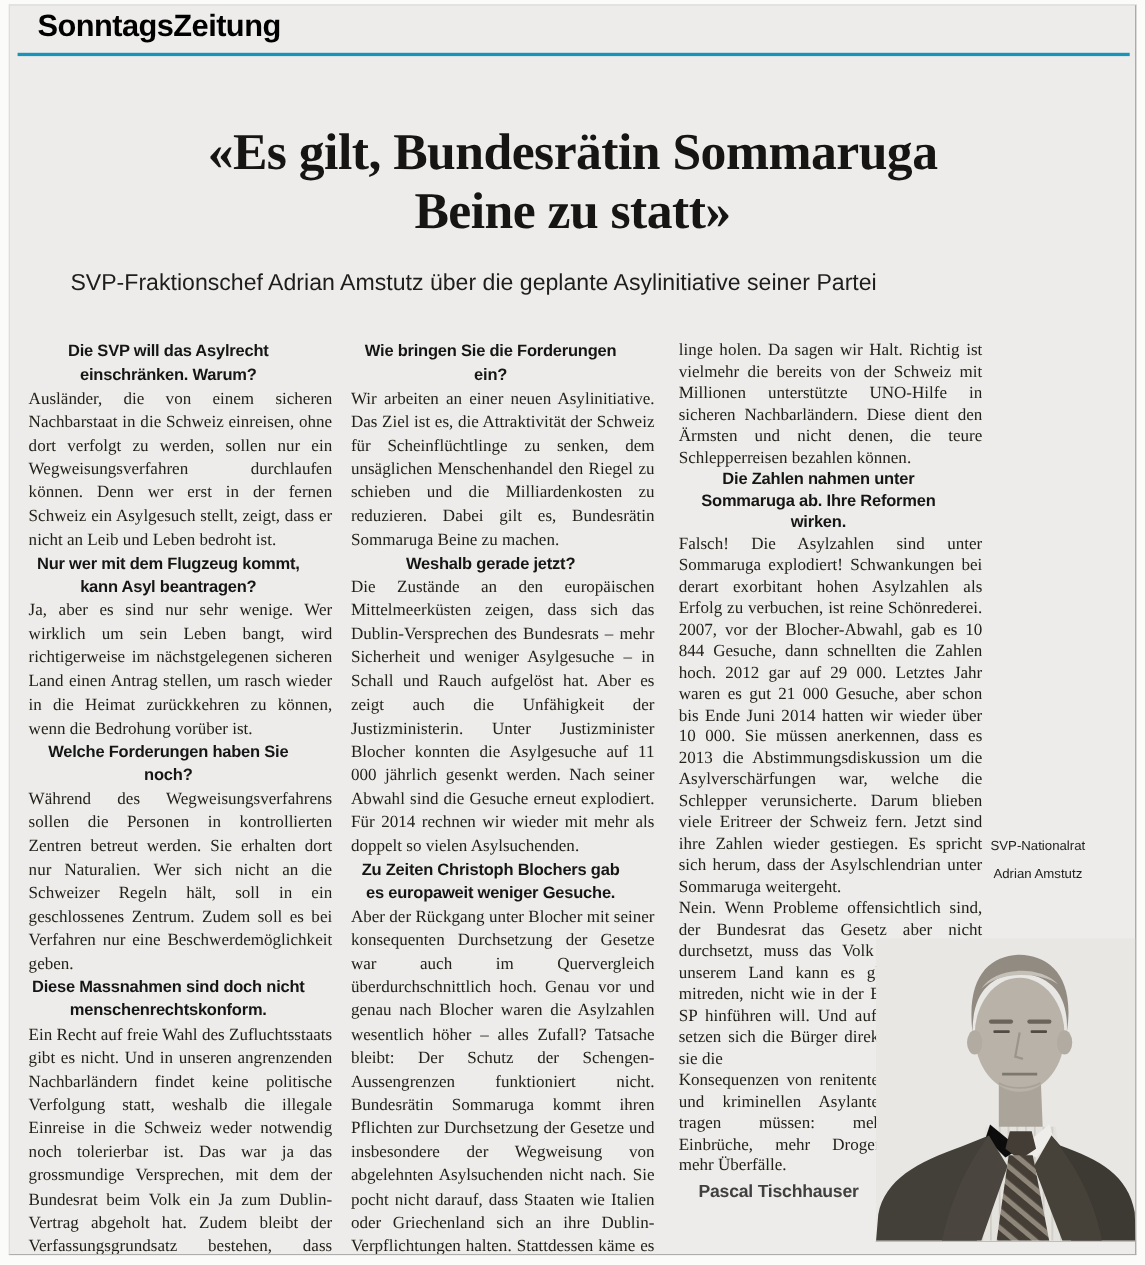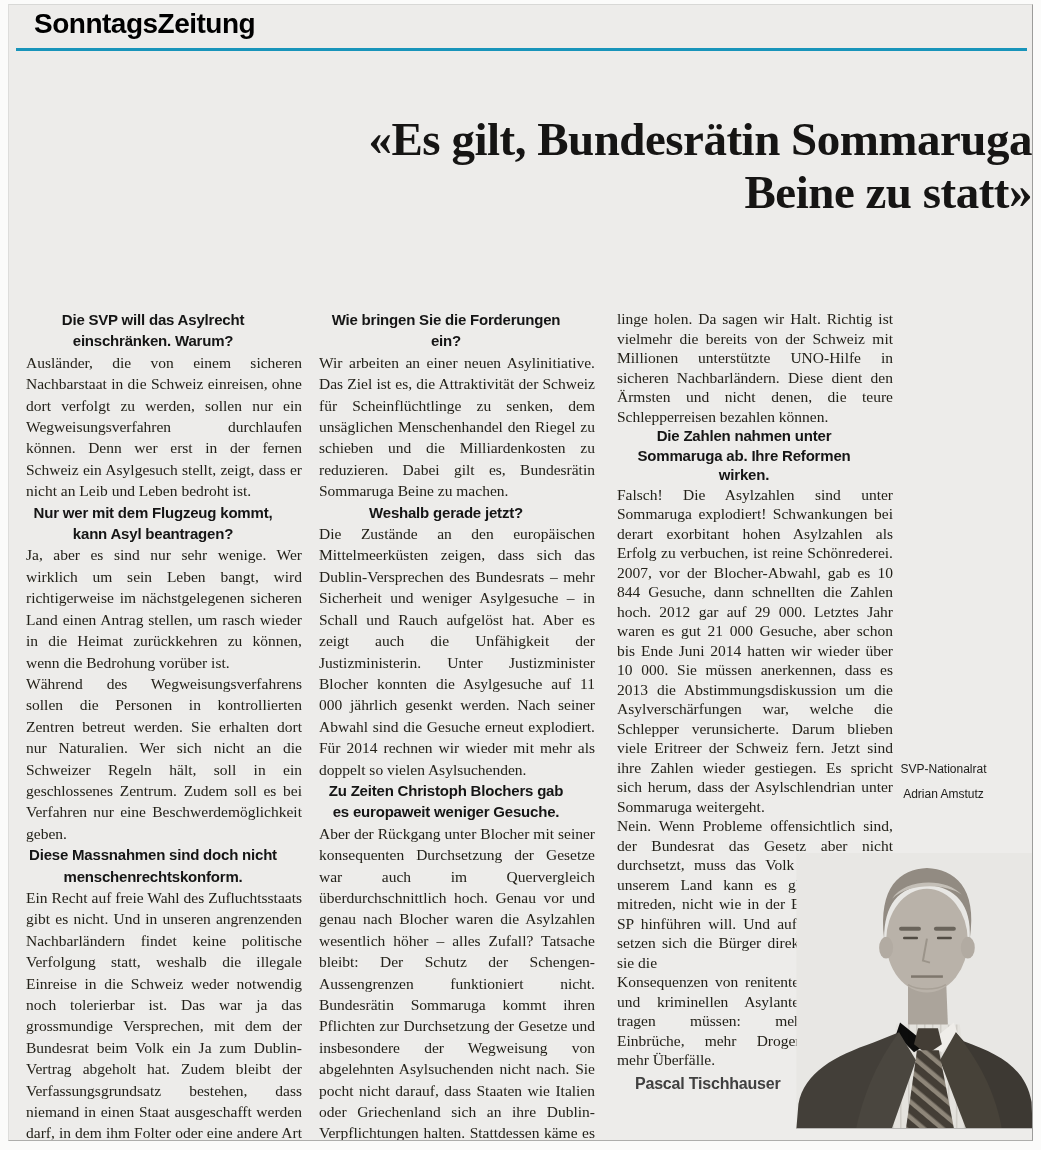--- a/index.html
+++ b/index.html
@@ -21,21 +21,21 @@
     font-size:28px; font-weight:700; letter-spacing:-0.5px;
     color:#000000;
   }
   .brand-rule {
     position:absolute; left:7px; top:43px; width:1011px; height:3px;
     background:#1894ba;
   }
 
   .headline {
     position:absolute; left:0; top:108px; width:100%;
-    text-align:right;
+    text-align:center;
     font-family:"Liberation Serif", "DejaVu Serif", serif;
     font-weight:700; font-size:47px; line-height:53px;
     letter-spacing:-0.5px; color:#161514;
   }
 
   .subhead {
     position:absolute; left:55px; top:240px;
     font-size:21px; line-height:26px; color:#1e1d1c;
   }
 
@@ -75,26 +75,28 @@
 </head>
 <body>
 
 <div class="page">
 
   <div class="logo">SonntagsZeitung</div>
   <div class="brand-rule"></div>
 
   <h1 class="headline"><span>«Es gilt, Bundesrätin Sommaruga</span><br><span>Beine zu statt»</span></h1>
 
+  <div class="subhead">SVP-Fraktionschef Adrian Amstutz über die geplante Asylinitiative seiner Partei</div>
 
   <div class="col col-1">
     <p class="q">Die SVP will das Asylrecht einschränken. Warum?</p>
     <p class="a">Ausländer, die von einem sicheren Nachbarstaat in die Schweiz einreisen, ohne dort verfolgt zu werden, sollen nur ein Wegweisungsverfahren durchlaufen können. Denn wer erst in der fernen Schweiz ein Asylgesuch stellt, zeigt, dass er nicht an Leib und Leben bedroht ist.</p>
     <p class="q">Nur wer mit dem Flugzeug kommt, kann Asyl beantragen?</p>
     <p class="a">Ja, aber es sind nur sehr wenige. Wer wirklich um sein Leben bangt, wird richtigerweise im nächstgelegenen sicheren Land einen Antrag stellen, um rasch wieder in die Heimat zurückkehren zu können, wenn die Bedrohung vorüber ist.</p>
+    <p class="q">Welche Forderungen haben Sie noch?</p>
     <p class="a">Während des Wegweisungsverfahrens sollen die Personen in kontrollierten Zentren betreut werden. Sie erhalten dort nur Naturalien. Wer sich nicht an die Schweizer Regeln hält, soll in ein geschlossenes Zentrum. Zudem soll es bei Verfahren nur eine Beschwerdemöglichkeit geben.</p>
     <p class="q">Diese Massnahmen sind doch nicht menschenrechtskonform.</p>
     <p class="a">Ein Recht auf freie Wahl des Zufluchtsstaats gibt es nicht. Und in unseren angrenzenden Nachbarländern findet keine politische Verfolgung statt, weshalb die illegale Einreise in die Schweiz weder notwendig noch tolerierbar ist. Das war ja das grossmundige Versprechen, mit dem der Bundesrat beim Volk ein Ja zum Dublin-Vertrag abgeholt hat. Zudem bleibt der Verfassungsgrundsatz bestehen, dass niemand in einen Staat ausgeschafft werden darf, in dem ihm Folter oder eine andere Art grausamer und unmenschlicher Behandlung oder Bestrafung droht.</p>
   </div>
 
   <div class="col col-2">
     <p class="q">Wie bringen Sie die Forderungen ein?</p>
     <p class="a">Wir arbeiten an einer neuen Asylinitiative. Das Ziel ist es, die Attraktivität der Schweiz für Scheinflüchtlinge zu senken, dem unsäglichen Menschenhandel den Riegel zu schieben und die Milliardenkosten zu reduzieren. Dabei gilt es, Bundesrätin Sommaruga Beine zu machen.</p>
     <p class="q">Weshalb gerade jetzt?</p>
     <p class="a">Die Zustände an den europäischen Mittelmeerküsten zeigen, dass sich das Dublin-Versprechen des Bundesrats – mehr Sicherheit und weniger Asylgesuche – in Schall und Rauch aufgelöst hat. Aber es zeigt auch die Unfähigkeit der Justizministerin. Unter Justizminister Blocher konnten die Asylgesuche auf 11 000 jährlich gesenkt werden. Nach seiner Abwahl sind die Gesuche erneut explodiert. Für 2014 rechnen wir wieder mit mehr als doppelt so vielen Asylsuchenden.</p>

